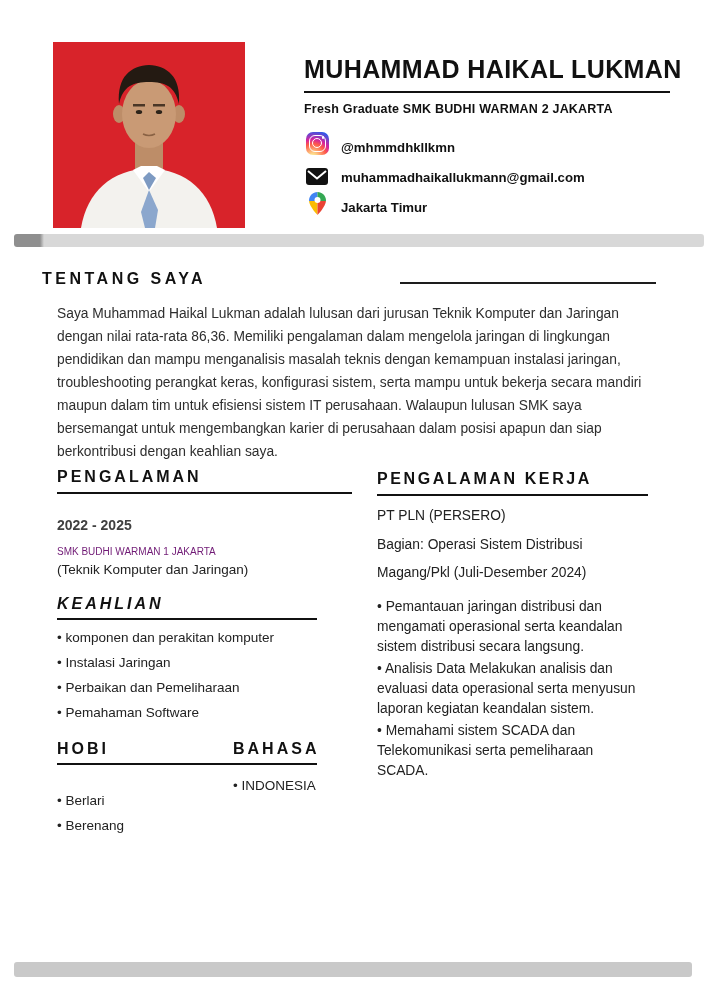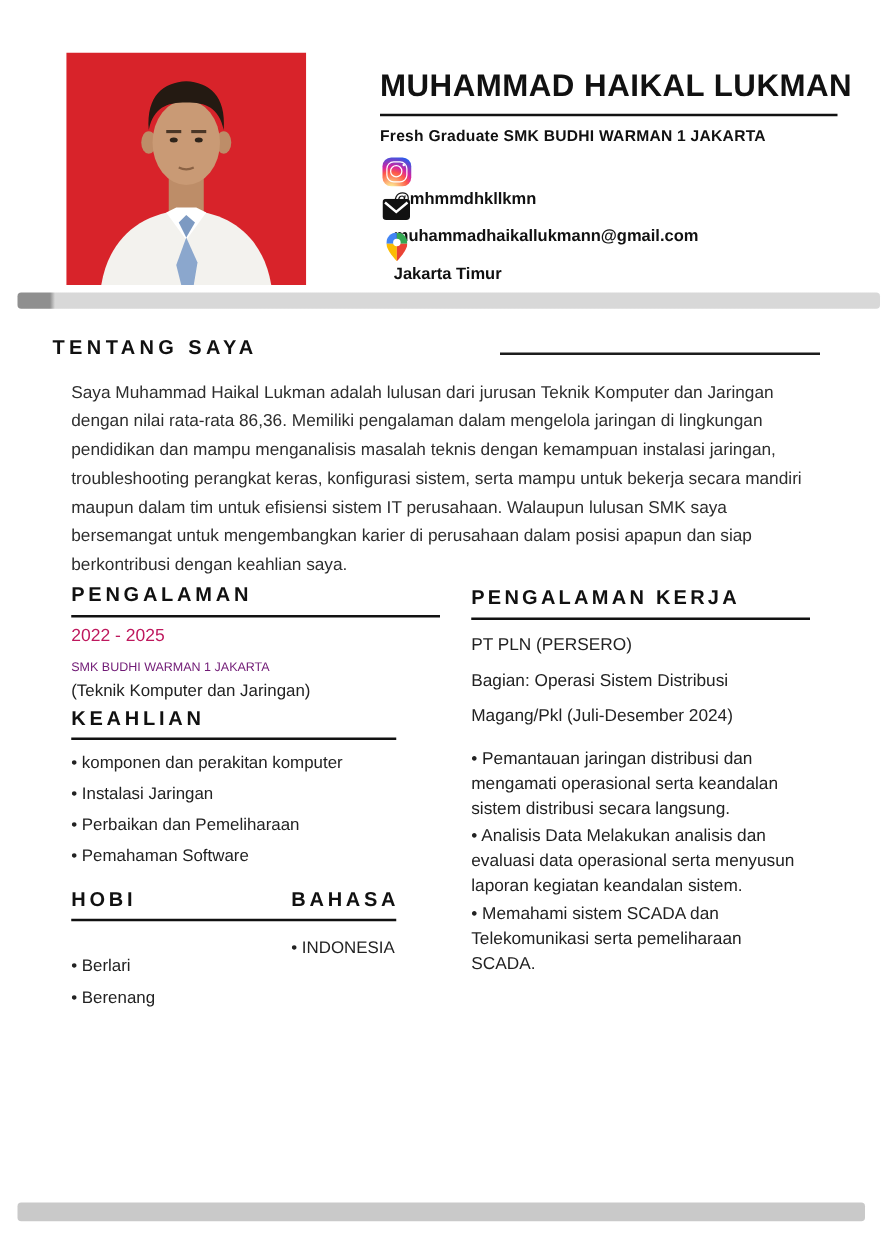--- a/index.html
+++ b/index.html
@@ -8,21 +8,21 @@
     font-family:"Liberation Sans","DejaVu Sans",sans-serif;color:#1a1a1a;
     overflow:hidden;margin:0 auto;
   }
   
   .photo{position:absolute;left:53px;top:42px;width:192px;height:186px;}
   .header-right{position:absolute;left:304px;top:55px;width:372px;}
   .name{font-size:25px;font-weight:bold;letter-spacing:.4px;color:#111;line-height:1.15;white-space:nowrap;}
   .name-rule{height:2px;background:#111;width:366px;margin-top:7px;}
   .subtitle{margin-top:9px;font-size:12.5px;font-weight:bold;letter-spacing:.2px;color:#111;white-space:nowrap;}
   .contacts{margin-top:9px;}
-  .contact-row{display:flex;align-items:flex-start;height:30px;flex-direction:column;}
+  .contact-row{display:flex;align-items:flex-end;height:30px;}
   .contact-icon{width:26px;display:flex;justify-content:center;align-items:center;flex:0 0 26px;}
   .contact-text{margin-left:11px;font-size:13.2px;font-weight:bold;color:#111;}
   
   .ig{width:23px;height:23px;border-radius:7px;position:relative;
       background:radial-gradient(circle at 30% 110%,#fdf497 0%,#fdf497 5%,#fd5949 45%,#d6249f 60%,#285AEB 90%);}
   .ig .frame{position:absolute;inset:3px;border:1.8px solid #fff;border-radius:6px;}
   .ig .lens{position:absolute;left:50%;top:50%;width:8px;height:8px;margin:-5.5px 0 0 -5.5px;border:1.8px solid #fff;border-radius:50%;}
   .ig .dot{position:absolute;right:4.5px;top:4.5px;width:2.5px;height:2.5px;background:#fff;border-radius:50%;}
   
   .bar-top{position:absolute;left:14px;top:234px;width:690px;height:13px;border-radius:3px;
@@ -30,24 +30,24 @@
   .bar-bottom{position:absolute;left:14px;top:962px;width:678px;height:15px;border-radius:3px;background:#c9c9c9;}
   
   .about-title{position:absolute;left:42px;top:270px;font-size:16px;font-weight:bold;letter-spacing:3.5px;color:#111;}
   .about-rule{position:absolute;left:400px;top:282px;width:256px;height:2px;background:#1d1d1d;}
   .about-body{position:absolute;left:57px;top:302px;width:600px;font-size:13.8px;line-height:1.67;color:#2e2e2e;text-align:left;}
   
   .col-left{position:absolute;left:57px;top:468px;width:295px;}
   .col-right{position:absolute;left:377px;top:470px;width:271px;}
   .sec-h{font-size:16px;font-weight:bold;letter-spacing:3px;color:#111;}
   .rule-full{height:2px;background:#111;margin-top:6px;}
-  .edu-period{margin-top:6px;font-size:14px;color:#be185d;}
+  .edu-period{margin-top:23px;font-size:14px;color:#404040;font-weight:bold;}
   .edu-school{margin-top:13px;font-size:10px;color:#701a75;}
   .edu-major{margin-top:5px;font-size:13.5px;color:#222;}
-  .skills-h{margin-top:7px;}
+  .skills-h{margin-top:18px;font-style:italic;}
   .rule-short{height:2px;background:#111;margin-top:5px;width:260px;}
   .bullet-list{margin-top:7px;}
   .bullet-item{font-size:13.5px;color:#222;margin-top:10px;}
   .bullet-item::before{content:"• ";}
   .hb-row{display:flex;margin-top:20px;width:260px;}
   .hb-row .sec-h{flex:0 0 auto;}
   .hb-cols{display:flex;width:272px;}
   .hb-col-l{width:176px;margin-top:18px;}
   .hb-col-r{width:96px;}
   .exp-line{font-size:13.8px;color:#222;margin-top:8px;line-height:1.5;}
@@ -84,21 +84,21 @@
       <rect x="100" y="62" width="12" height="2.5" fill="#4a3626"></rect>
       <ellipse cx="86" cy="70" rx="3.2" ry="2" fill="#2e241a"></ellipse>
       <ellipse cx="106" cy="70" rx="3.2" ry="2" fill="#2e241a"></ellipse>
       <path d="M90 92 Q96 95 102 92" stroke="#8a6244" stroke-width="1.6" fill="none"></path>
     </svg>
   </div>
 
   <div class="header-right">
     <div class="name">MUHAMMAD HAIKAL LUKMAN</div>
     <div class="name-rule"></div>
-    <div class="subtitle">Fresh Graduate SMK BUDHI WARMAN 1 JAKARTA</div>
+    <div class="subtitle">Fresh Graduate SMK BUDHI WARMAN 2 JAKARTA</div>
 
     <div class="contacts">
       <div class="contact-row">
         <span class="contact-icon">
           <span class="ig">
               <span class="frame"></span>
               <span class="lens"></span>
               <span class="dot"></span>
             </span>
         </span>

